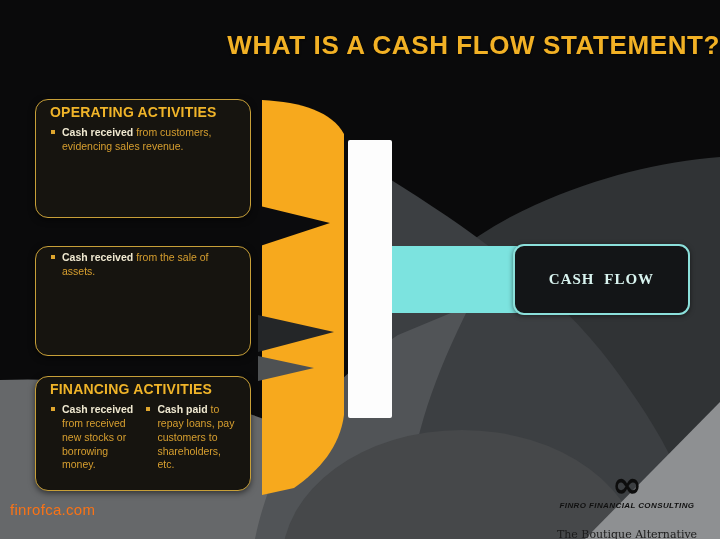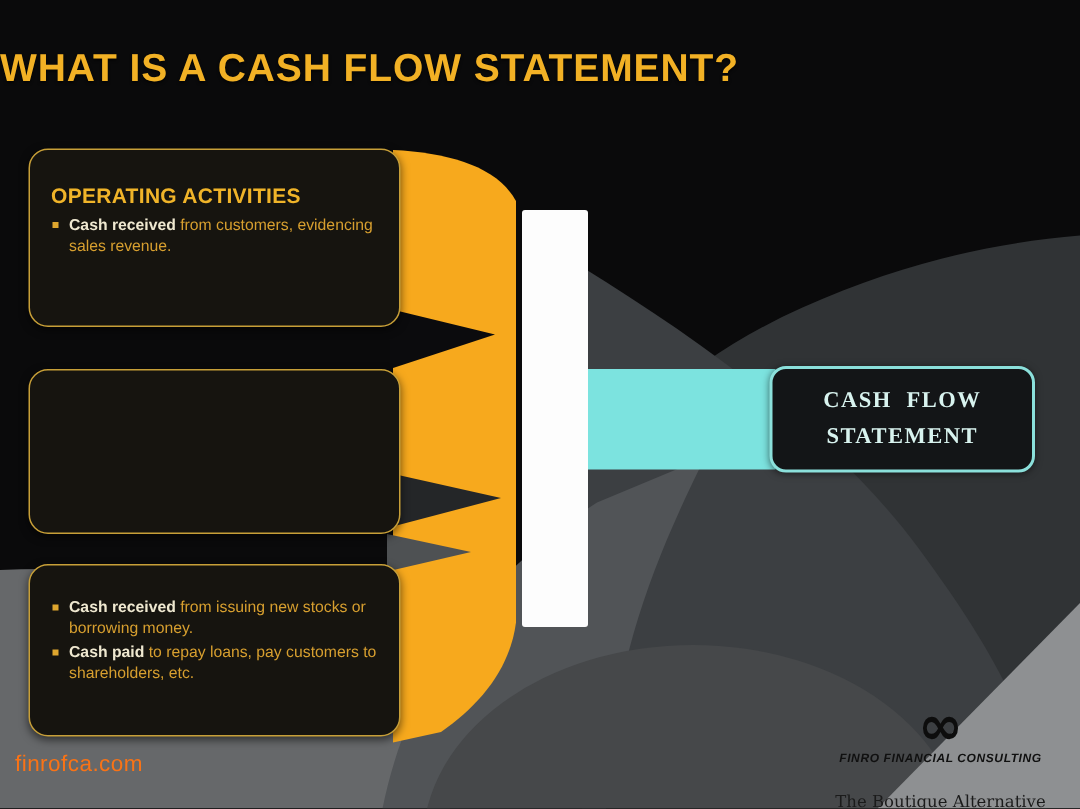--- a/index.html
+++ b/index.html
@@ -3,38 +3,38 @@
 <meta charset="utf-8">
 <style>
   html,body{margin:0;padding:0;background:#222;}
   #stage{
     position:relative;width:720px;height:539px;overflow:hidden;
     background:#0a0a0b;
     font-family:"Liberation Sans","DejaVu Sans",sans-serif;
   }
   #bg-svg,#arrow-svg{position:absolute;left:0;top:0;}
   .main-title{
-    position:absolute;left:0;top:30px;width:720px;text-align:left;
+    position:absolute;left:0;top:30px;width:720px;text-align:right;
     font-size:26px;font-weight:bold;letter-spacing:.6px;color:#f2b125;
     text-shadow:0 1px 2px rgba(0,0,0,.6);
   }
   .act-box{
-    position:absolute;left:19px;width:248px;box-sizing:border-box;
+    position:absolute;left:35px;width:216px;box-sizing:border-box;
     background:#16140f;border:1.5px solid #c79f38;border-radius:13px;
-    padding:22px 12px 8px 13px;
+    padding:4px 12px 8px 13px;
     box-shadow:0 2px 6px rgba(0,0,0,.55);
   }
   .act-box.op{top:99px;height:119px;}
   .act-box.inv{top:246px;height:110px;}
   .act-box.fin{top:376px;height:115px;}
   .act-title{
     font-size:14px;font-weight:bold;color:#f0b429;letter-spacing:.2px;
     margin:0 0 6px 1px;
   }
-  .bullets{display:flex;flex-direction:column;gap:2px;}
+  .bullets{display:flex;flex-direction:row;gap:2px;}
   .bullet{display:flex;font-size:10.5px;line-height:1.32;}
   .bullet .marker{
     flex:0 0 auto;width:4px;height:4px;background:#dfa62e;margin:4px 7px 0 2px;
   }
   .bullet .txt{color:#d79f2f;}
   .bullet .lead{color:#efe8d0;font-weight:bold;}
   .white-bar{
     position:absolute;left:348px;top:140px;width:44px;height:278px;
     background:#fdfdfd;border-radius:2px;
   }
@@ -119,39 +119,43 @@
     <div class="bullets">
       <div class="bullet">
         <span class="marker"></span>
         <span class="txt"><span class="lead">Cash received</span><span> from customers, evidencing sales revenue.</span></span>
       </div>
     </div>
   </div>
 
   <div class="act-box inv">
     <div class="bullets">
+      <div class="bullet">
+        <span class="marker"></span>
+        <span class="txt"><span class="lead">Cash received</span><span> from the sale of assets.</span></span>
+      </div>
     </div>
   </div>
 
   <div class="act-box fin">
+    <div class="act-title">FINANCING ACTIVITIES</div>
     <div class="bullets">
       <div class="bullet">
         <span class="marker"></span>
-        <span class="txt"><span class="lead">Cash received</span><span> from issuing new stocks or borrowing money.</span></span>
+        <span class="txt"><span class="lead">Cash received</span><span> from received new stocks or borrowing money.</span></span>
       </div>
       <div class="bullet">
         <span class="marker"></span>
         <span class="txt"><span class="lead">Cash paid</span><span> to repay loans, pay customers to shareholders, etc.</span></span>
       </div>
     </div>
   </div>
 
   <div class="result-box">
     <div class="result-line">CASH FLOW</div>
-    <div class="result-line">STATEMENT</div>
   </div>
 
   <div class="website">finrofca.com</div>
 
   <div class="brand-block">
     <div class="infinity">∞</div>
     <div class="brand-name">FINRO FINANCIAL CONSULTING</div>
     <div class="brand-tagline">The Boutique Alternative</div>
   </div>
 

